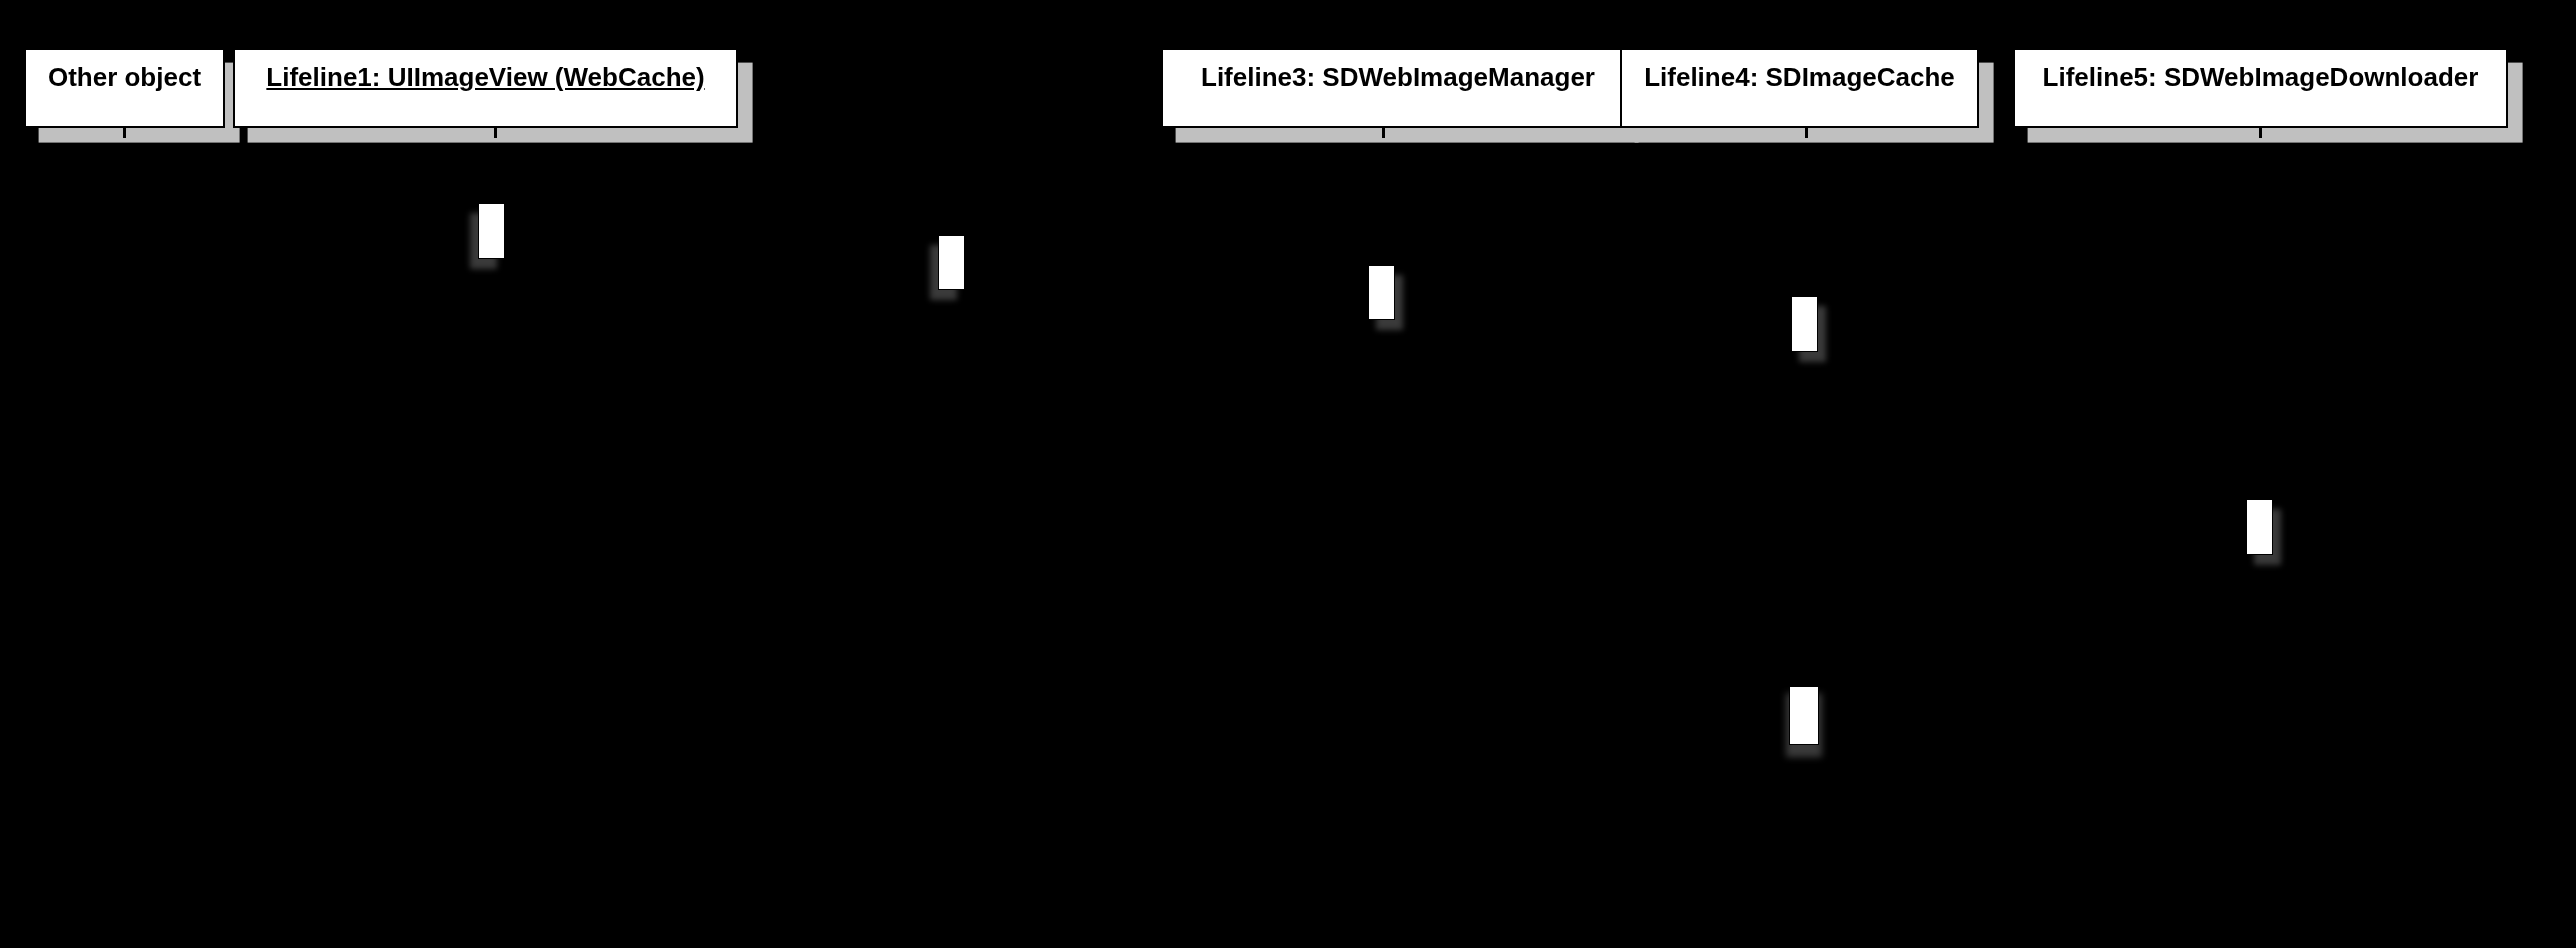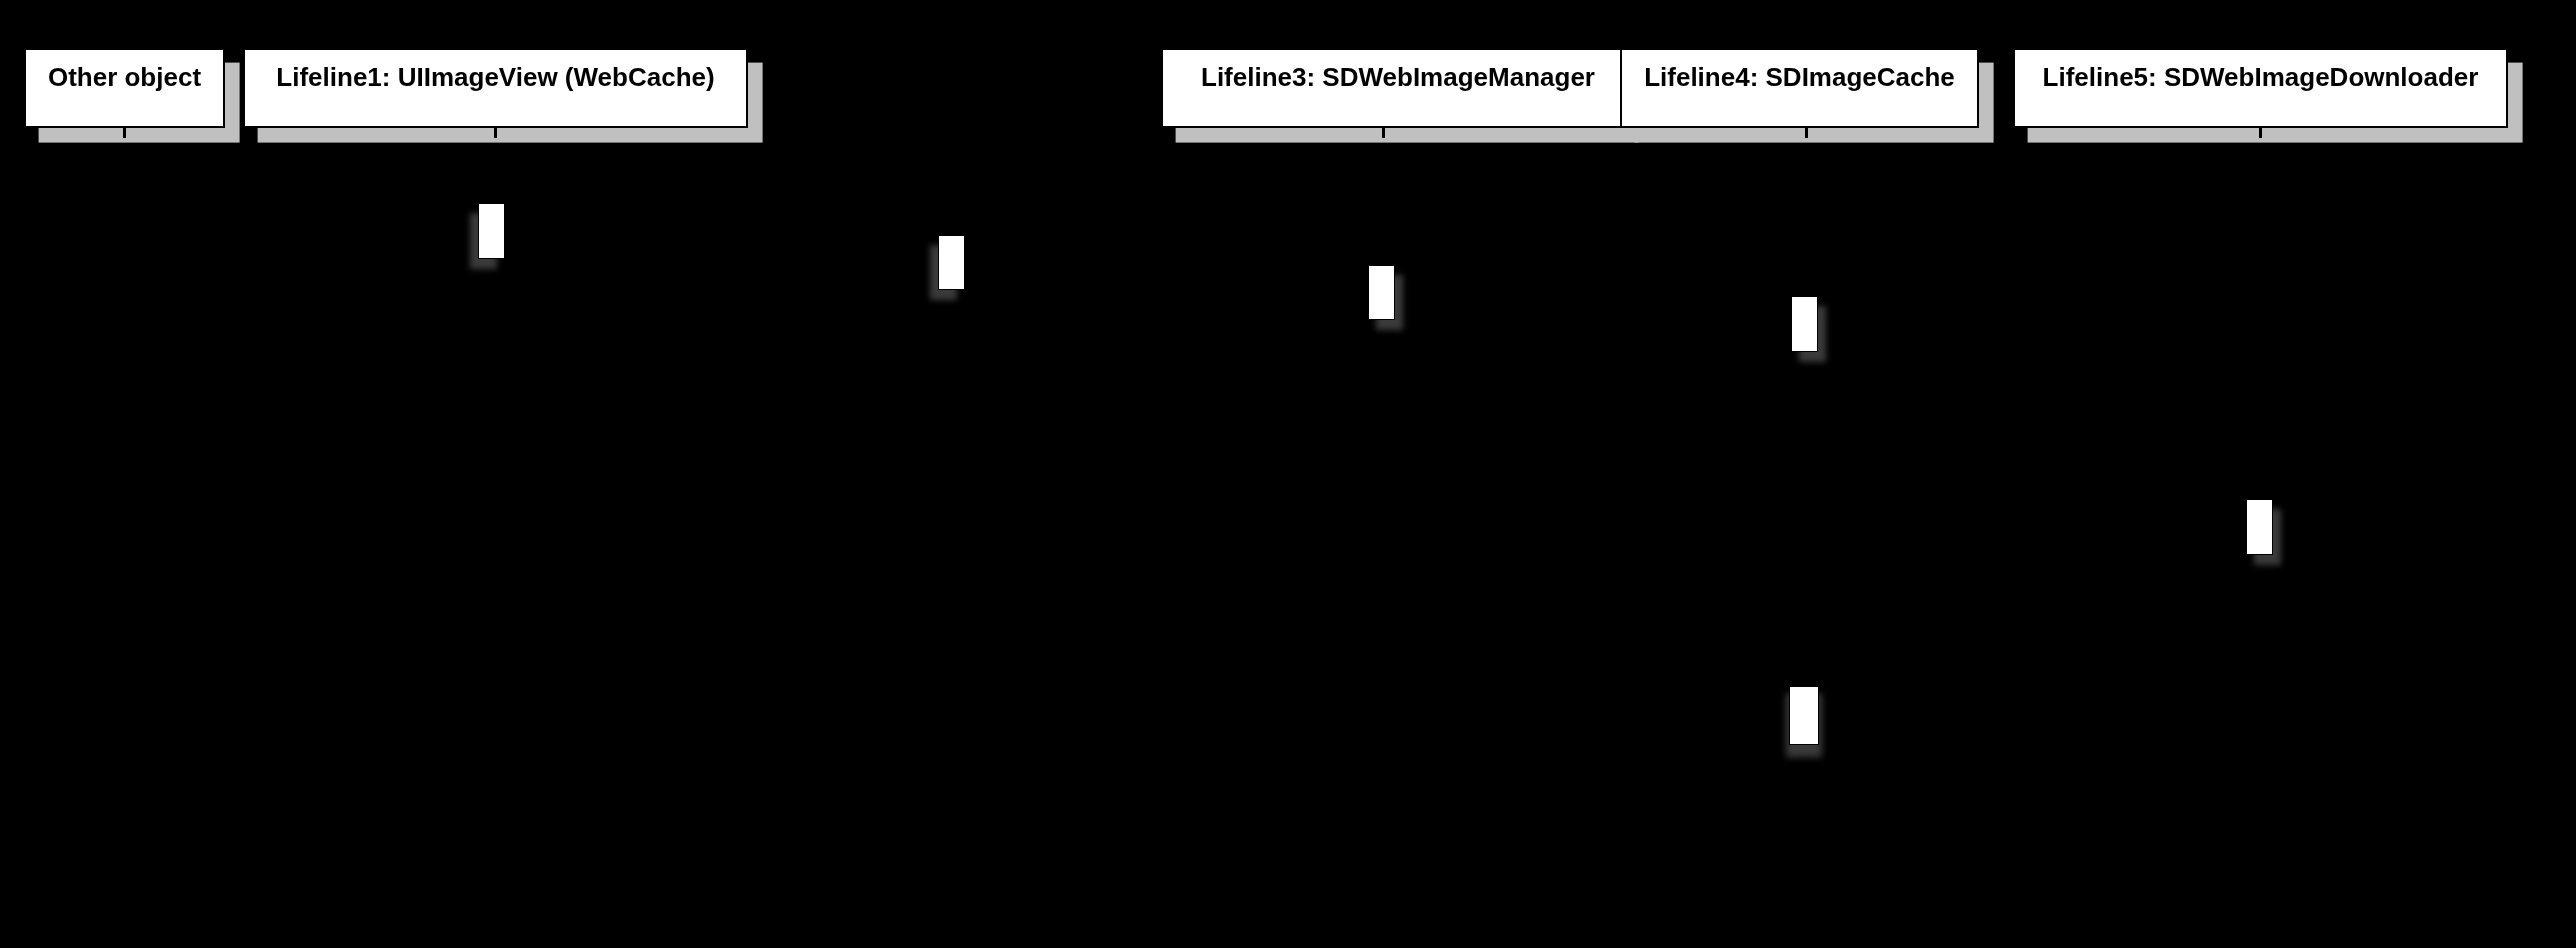--- a/index.html
+++ b/index.html
@@ -72,21 +72,21 @@
   }
 </style>
 </head>
 <body>
 
 <div class="canvas">
 
   <div class="lifeline-head" style="left:24px;  width:201px;">
     <span class="lbl">Other object</span>
   </div>
-  <div class="lifeline-head" style="left:243px; width:505px;">
+  <div class="lifeline-head" style="left:233px; width:505px;text-decoration:underline;">
     <span class="lbl">Lifeline1: UIImageView (WebCache)</span>
   </div>
   <div class="lifeline-head" style="left:1161px; width:463px;padding-left:11px;">
     <span class="lbl">Lifeline3: SDWebImageManager</span>
   </div>
   <div class="lifeline-head" style="left:1620px; width:359px;">
     <span class="lbl">Lifeline4: SDImageCache</span>
   </div>
   <div class="lifeline-head" style="left:2013px; width:495px;justify-content:center;">
     <span class="lbl">Lifeline5: SDWebImageDownloader</span>

